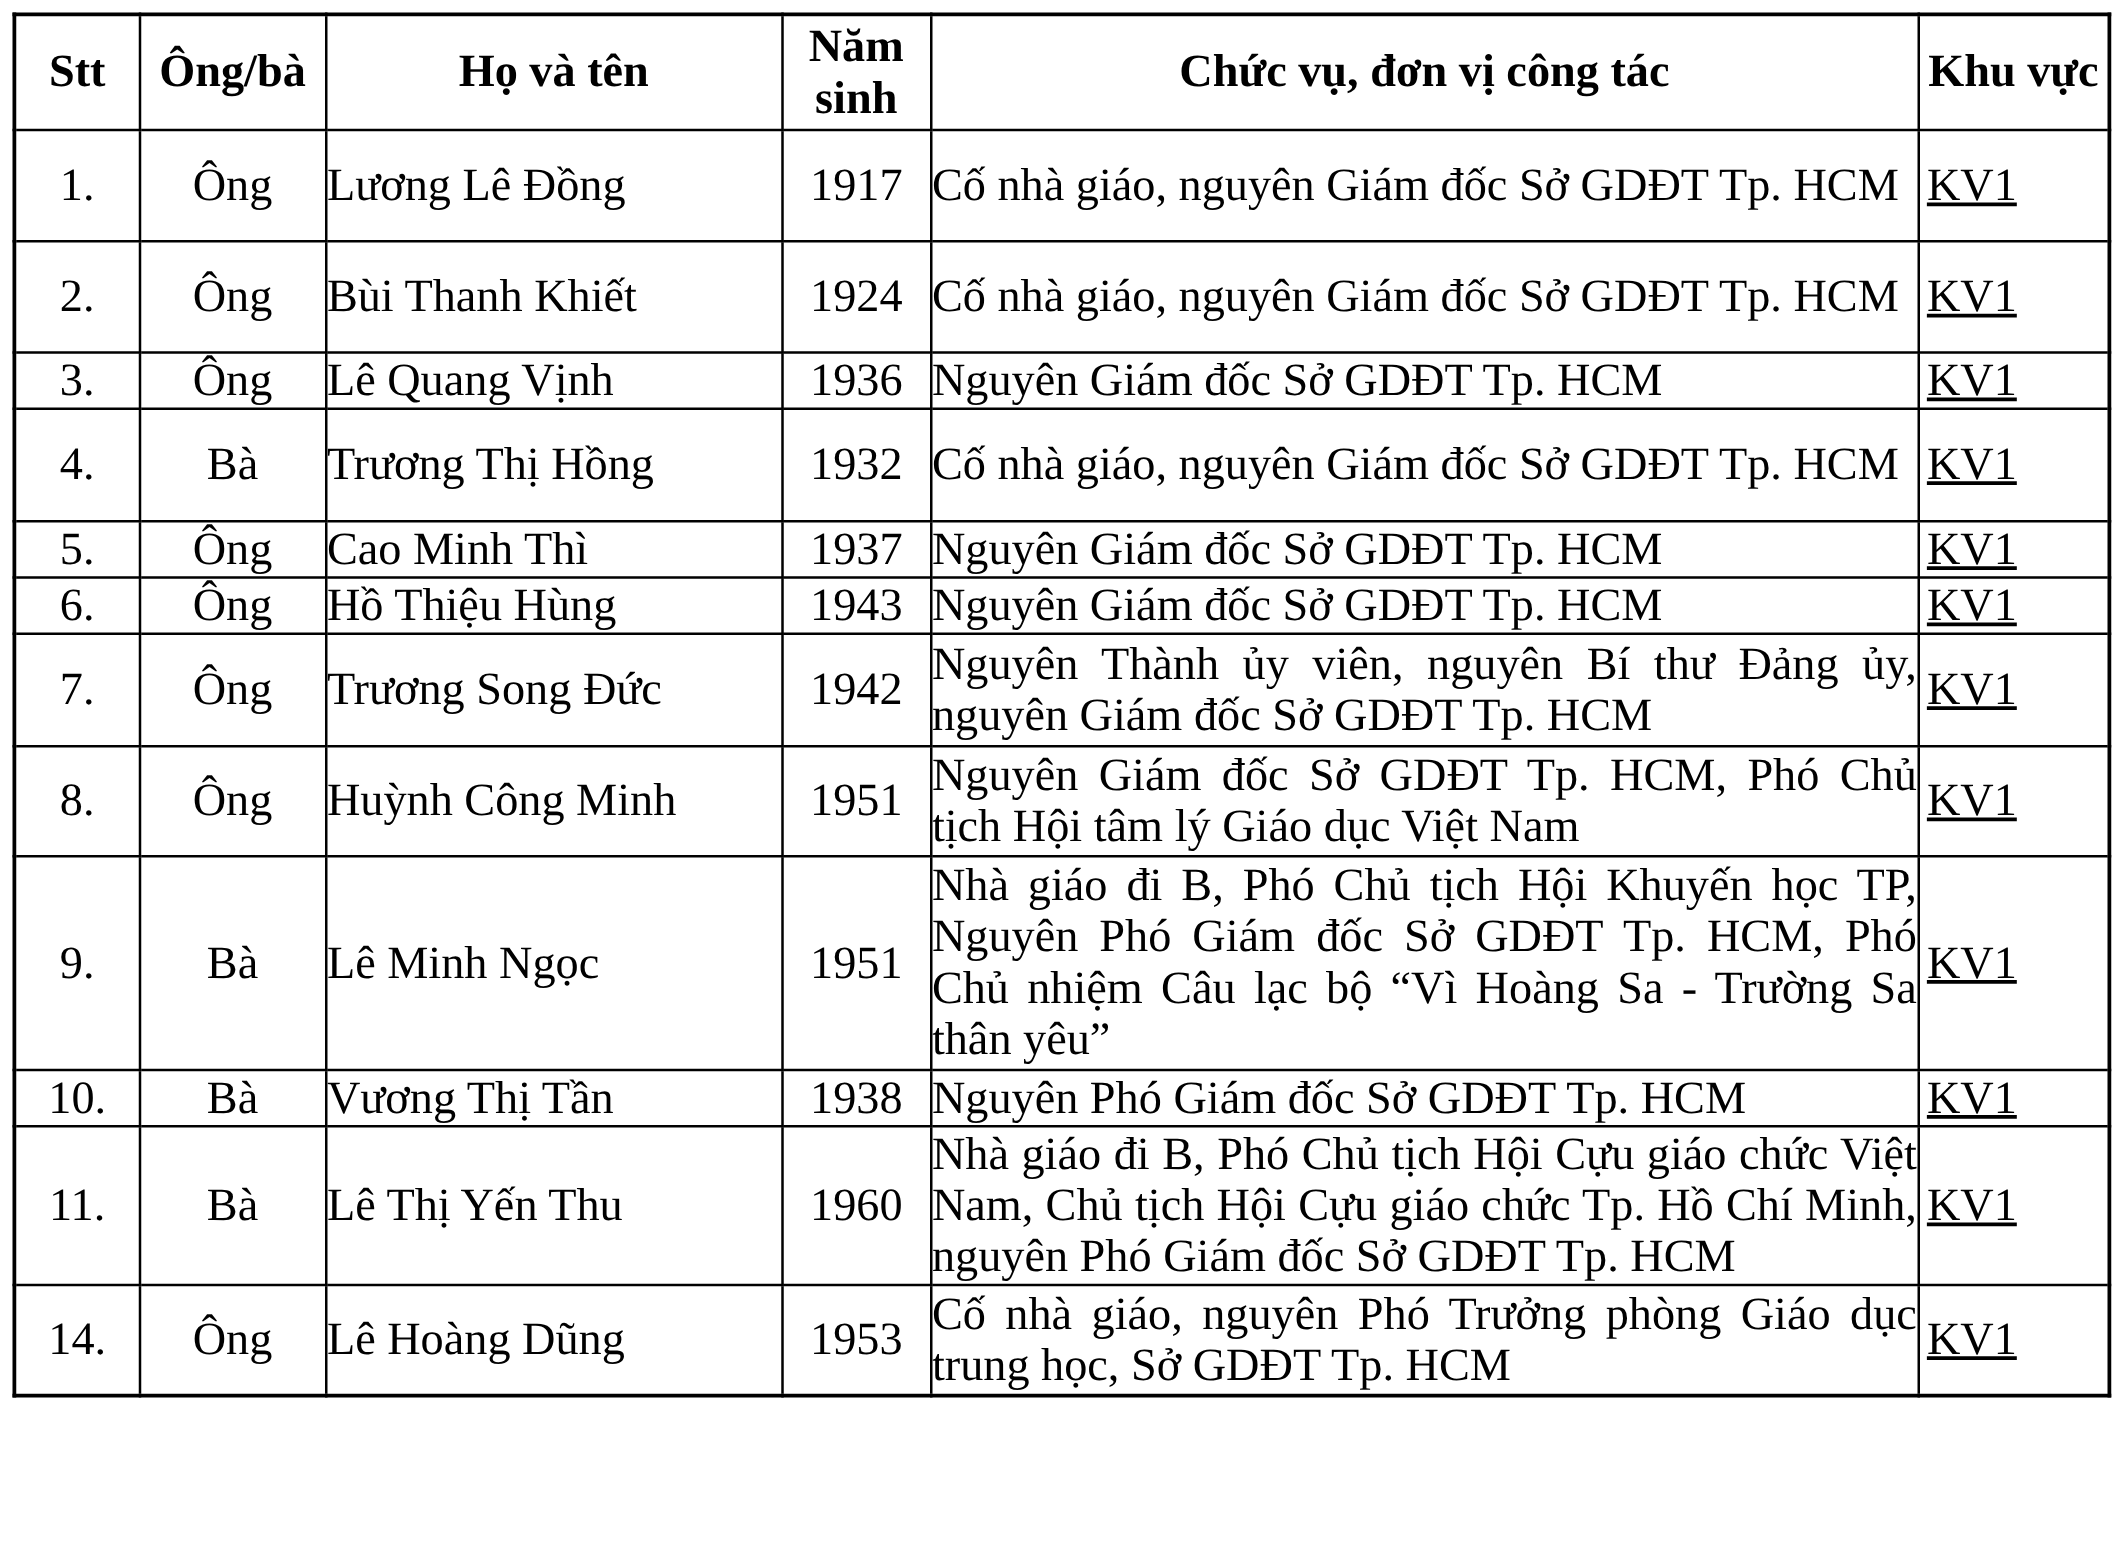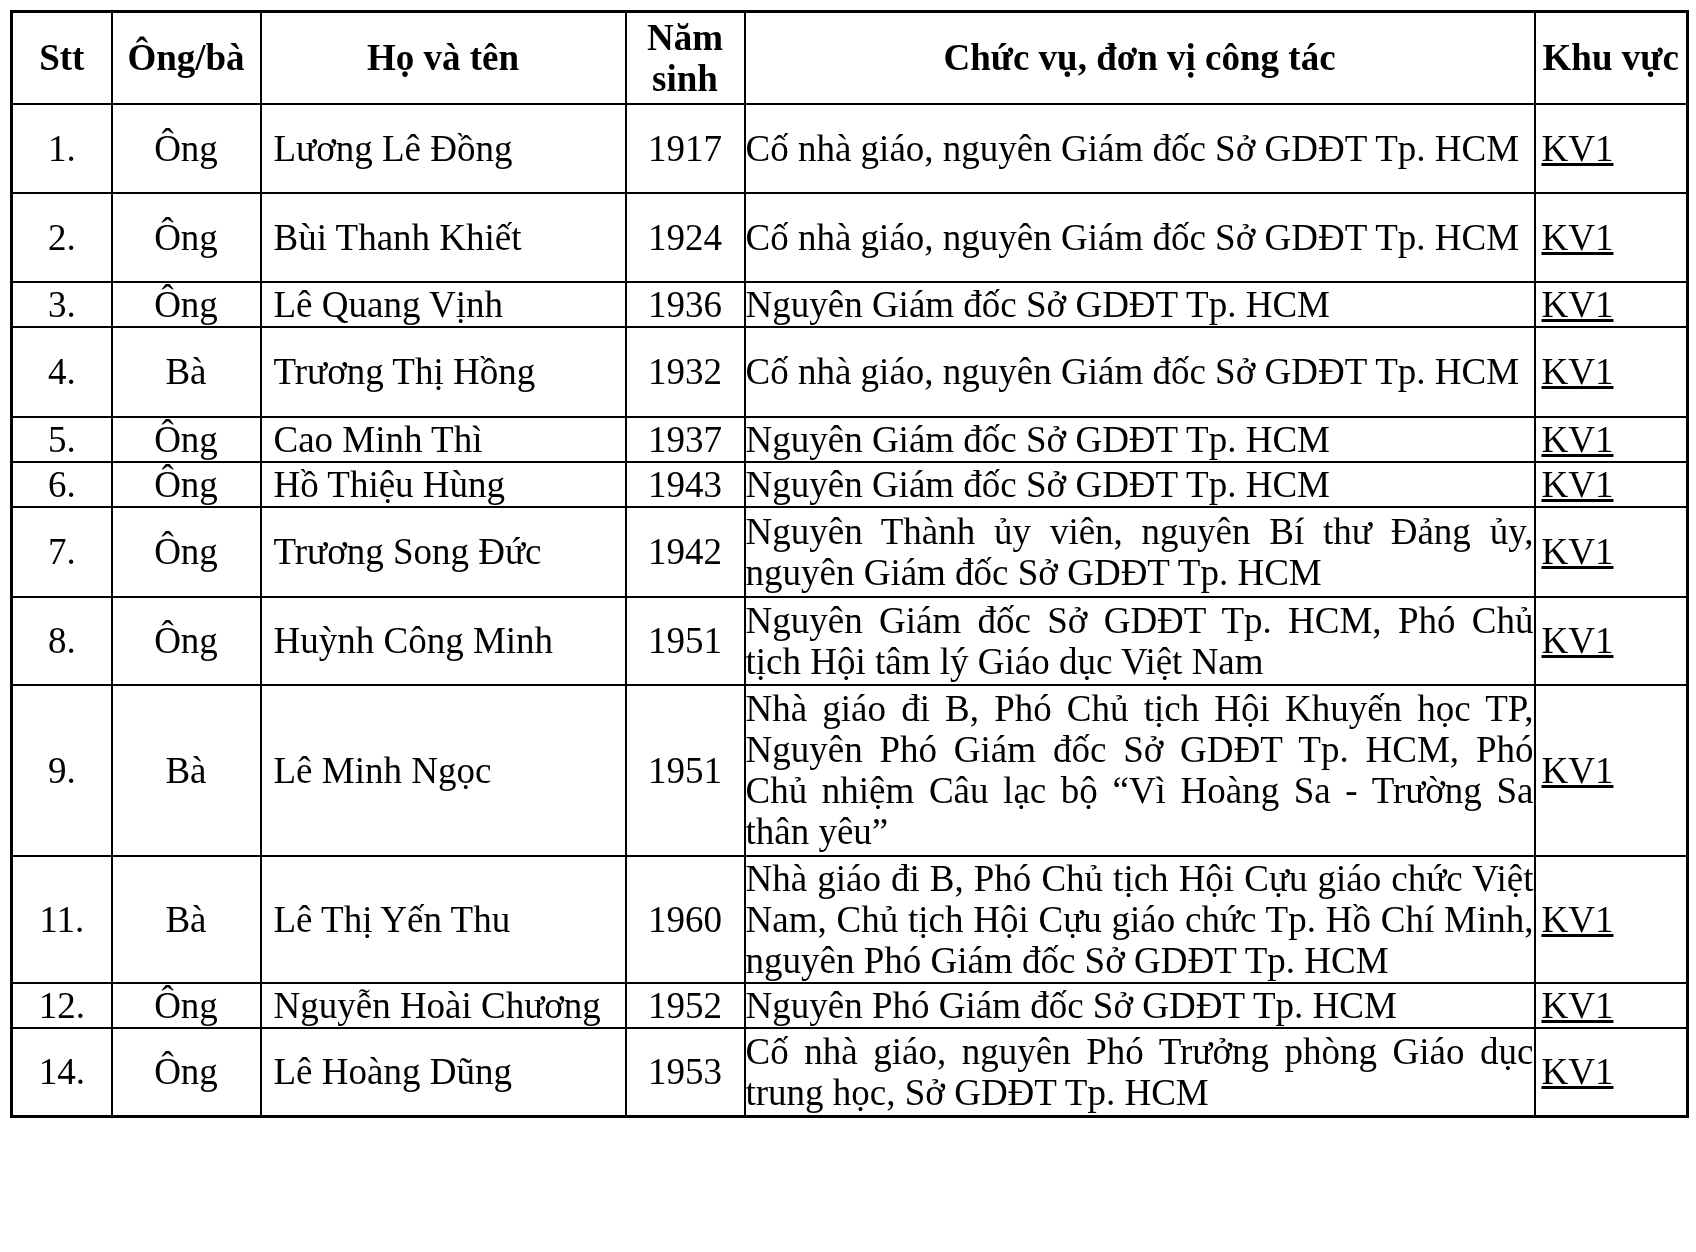--- a/index.html
+++ b/index.html
@@ -35,21 +35,21 @@
     overflow: hidden;
   }
   th {
     font-weight: bold;
     padding: 2px 4px;
   }
   td { padding: 1px 6px; }
 
   td.stt  { text-align: center; }
   td.hon  { text-align: center; }
-  td.name { text-align: left; padding-left: 12px; }
+  td.name { text-align: left; padding-left: 0; }
   td.year { text-align: center; }
   td.pos  {
     text-align: justify;
     text-align-last: left;
     padding: 1px 0;
   }
   td.reg  { text-align: left; text-decoration: underline; }
 
   
   tr.hdr   { height: 92px; }
@@ -156,34 +156,34 @@
       <td class="reg">KV1</td>
     </tr>
     <tr class="r9">
       <td class="stt">9.</td>
       <td class="hon">Bà</td>
       <td class="name">Lê Minh Ngọc</td>
       <td class="year">1951</td>
       <td class="pos">Nhà giáo đi B, Phó Chủ tịch Hội Khuyến học TP, Nguyên Phó Giám đốc Sở GDĐT Tp. HCM, Phó Chủ nhiệm Câu lạc bộ “Vì Hoàng Sa - Trường Sa thân yêu”</td>
       <td class="reg">KV1</td>
     </tr>
+    <tr class="r10">
+      <td class="stt">10.</td>
+      <td class="hon">Bà</td>
+      <td class="name">Vương Thị Tần</td>
+      <td class="year">1938</td>
+      <td class="pos">Nguyên Phó Giám đốc Sở GDĐT Tp. HCM</td>
+      <td class="reg">KV1</td>
+    </tr>
     <tr class="r11">
       <td class="stt">11.</td>
       <td class="hon">Bà</td>
       <td class="name">Lê Thị Yến Thu</td>
       <td class="year">1960</td>
       <td class="pos">Nhà giáo đi B, Phó Chủ tịch Hội Cựu giáo chức Việt Nam, Chủ tịch Hội Cựu giáo chức Tp. Hồ Chí Minh, nguyên Phó Giám đốc Sở GDĐT Tp. HCM</td>
-      <td class="reg">KV1</td>
-    </tr>
-    <tr class="r12">
-      <td class="stt">12.</td>
-      <td class="hon">Ông</td>
-      <td class="name">Nguyễn Hoài Chương</td>
-      <td class="year">1952</td>
-      <td class="pos">Nguyên Phó Giám đốc Sở GDĐT Tp. HCM</td>
       <td class="reg">KV1</td>
     </tr>
     <tr class="r14">
       <td class="stt">14.</td>
       <td class="hon">Ông</td>
       <td class="name">Lê Hoàng Dũng</td>
       <td class="year">1953</td>
       <td class="pos">Cố nhà giáo, nguyên Phó Trưởng phòng Giáo dục trung học, Sở GDĐT Tp. HCM</td>
       <td class="reg">KV1</td>
     </tr>

